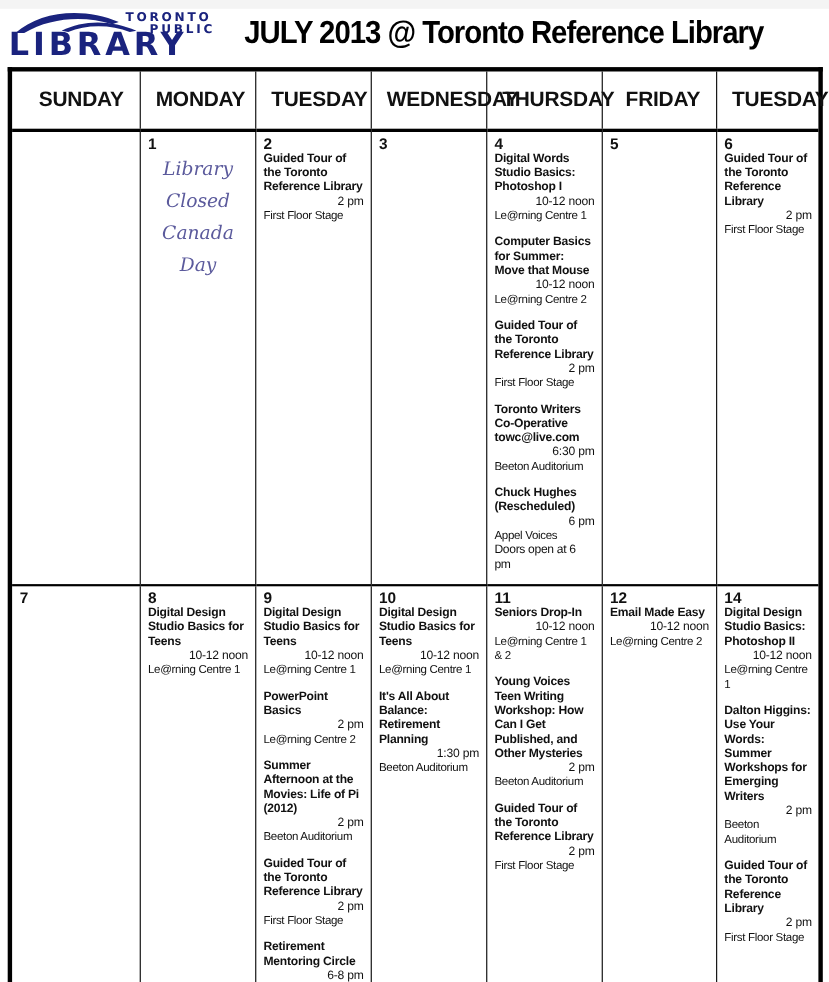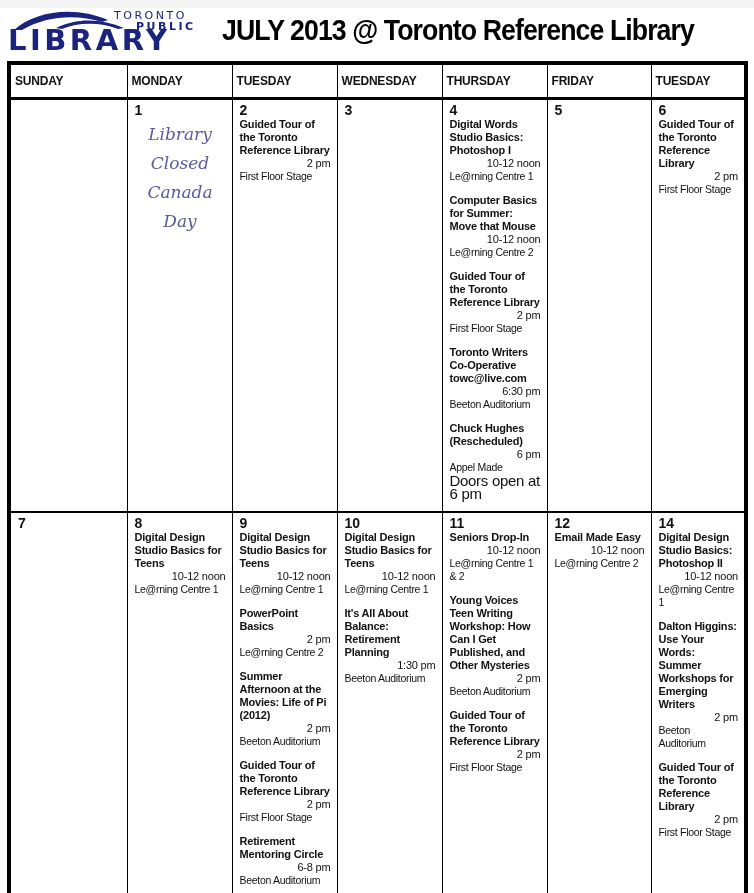--- a/index.html
+++ b/index.html
@@ -1,37 +1,37 @@
 <!DOCTYPE html>
 <html><head>
 <meta charset="utf-8">
 <style>
   html, body { margin:0; padding:0; background:#ffffff; }
   body { width:754px; height:893px; overflow:hidden; position:relative; font-family:"Liberation Sans", sans-serif; color:#111; }
   .topband { position:absolute; left:0; top:0; width:754px; height:8px; background:#f4f4f4; }
   .logo { position:absolute; left:6px; top:6px; width:192px; height:48px; }
   .logo svg { position:absolute; left:0; top:0; }
-  .logo .t1 { position:absolute; left:108px; top:3px; font-family:"DejaVu Sans", sans-serif; font-weight:normal; font-size:11px; letter-spacing:2.5px; color:#1a237e; }
+  .logo .t1 { position:absolute; left:108px; top:3px; font-family:"DejaVu Sans", sans-serif; font-weight:bold; font-size:11px; letter-spacing:2.5px; color:#1a237e; }
   .logo .t2 { position:absolute; left:130px; top:14px; font-family:"DejaVu Sans", sans-serif; font-weight:bold; font-size:11px; letter-spacing:2.5px; color:#1a237e; }
   .logo .t3 { position:absolute; left:2px; top:19px; font-family:"DejaVu Sans", sans-serif; font-weight:bold; font-size:29px; letter-spacing:3.5px; color:#1a237e; line-height:30px; }
   .title { position:absolute; left:222px; top:14px; font-family:"Liberation Sans", sans-serif; font-weight:bold; font-size:29px; letter-spacing:-1px; transform:scaleX(0.92); transform-origin:left top; color:#000; white-space:nowrap; }
   .cal { position:absolute; left:7px; top:61px; width:741px; height:832px; border:4px solid #000; border-bottom:none; box-sizing:border-box; }
   table { border-collapse:collapse; width:100%; table-layout:fixed; }
-  th { height:24px; font-size:12px; font-weight:bold; border-right:1px solid #000; border-bottom:3px solid #000; text-align:left; padding:4px; letter-spacing:-0.2px; }
+  th { height:24px; font-size:19px; font-weight:bold; border-right:1px solid #000; border-bottom:3px solid #000; text-align:right; padding:14px; letter-spacing:-0.2px; }
   th:last-child { border-right:none; }
   td { vertical-align:top; border-right:1px solid #000; padding:3px 6px 0 7px; }
   td:last-child { border-right:none; }
   tr.r1 td { height:378px; border-bottom:2px solid #000; }
   tr.r2 td { height:420px; }
   .dnum { font-weight:bold; font-size:14px; line-height:14px; margin-bottom:1px; }
   .ev { margin-bottom:11px; font-size:11px; line-height:13px; }
   .ev .nm { font-weight:bold; font-size:11px; line-height:13px; letter-spacing:-0.2px; }
   .ev .tm { font-size:11px; letter-spacing:-0.2px;text-align:right; }
   .ev .loc { font-size:10.5px; letter-spacing:-0.3px; }
-  .ev .note { font-size:15px; letter-spacing:-0.3px; }
+  .ev .note { font-size:11px; letter-spacing:-0.3px; }
   .closed { text-align:center; font-family:"DejaVu Serif", serif; font-style:italic; color:#5b5a9c; font-size:17px; line-height:29px; margin-top:3px; }
 </style>
 </head>
 <body>
 
 <div class="topband"></div>
 
 <div class="logo">
   <svg width="192" height="48" viewBox="0 0 192 48">
     <path d="M8 24 C 30 4, 70 0, 102 14 L 96 16 C 70 8, 40 10, 16 24 Z" fill="#1a237e"></path>
@@ -109,21 +109,21 @@
             <div class="loc">First Floor Stage</div>
           </div>
           <div class="ev">
             <div class="nm">Toronto Writers Co-Operative towc@live.com</div>
             <div class="tm">6:30 pm</div>
             <div class="loc">Beeton Auditorium</div>
           </div>
           <div class="ev">
             <div class="nm">Chuck Hughes (Rescheduled)</div>
             <div class="tm">6 pm</div>
-            <div class="loc">Appel Made</div>
+            <div class="loc">Appel Voices</div>
             <div class="note">Doors open at 6 pm</div>
           </div>
         </td>
         <td>
           <div class="dnum">5</div>
         </td>
         <td>
           <div class="dnum">6</div>
           <div class="ev">
             <div class="nm">Guided Tour of the Toronto Reference Library</div>

